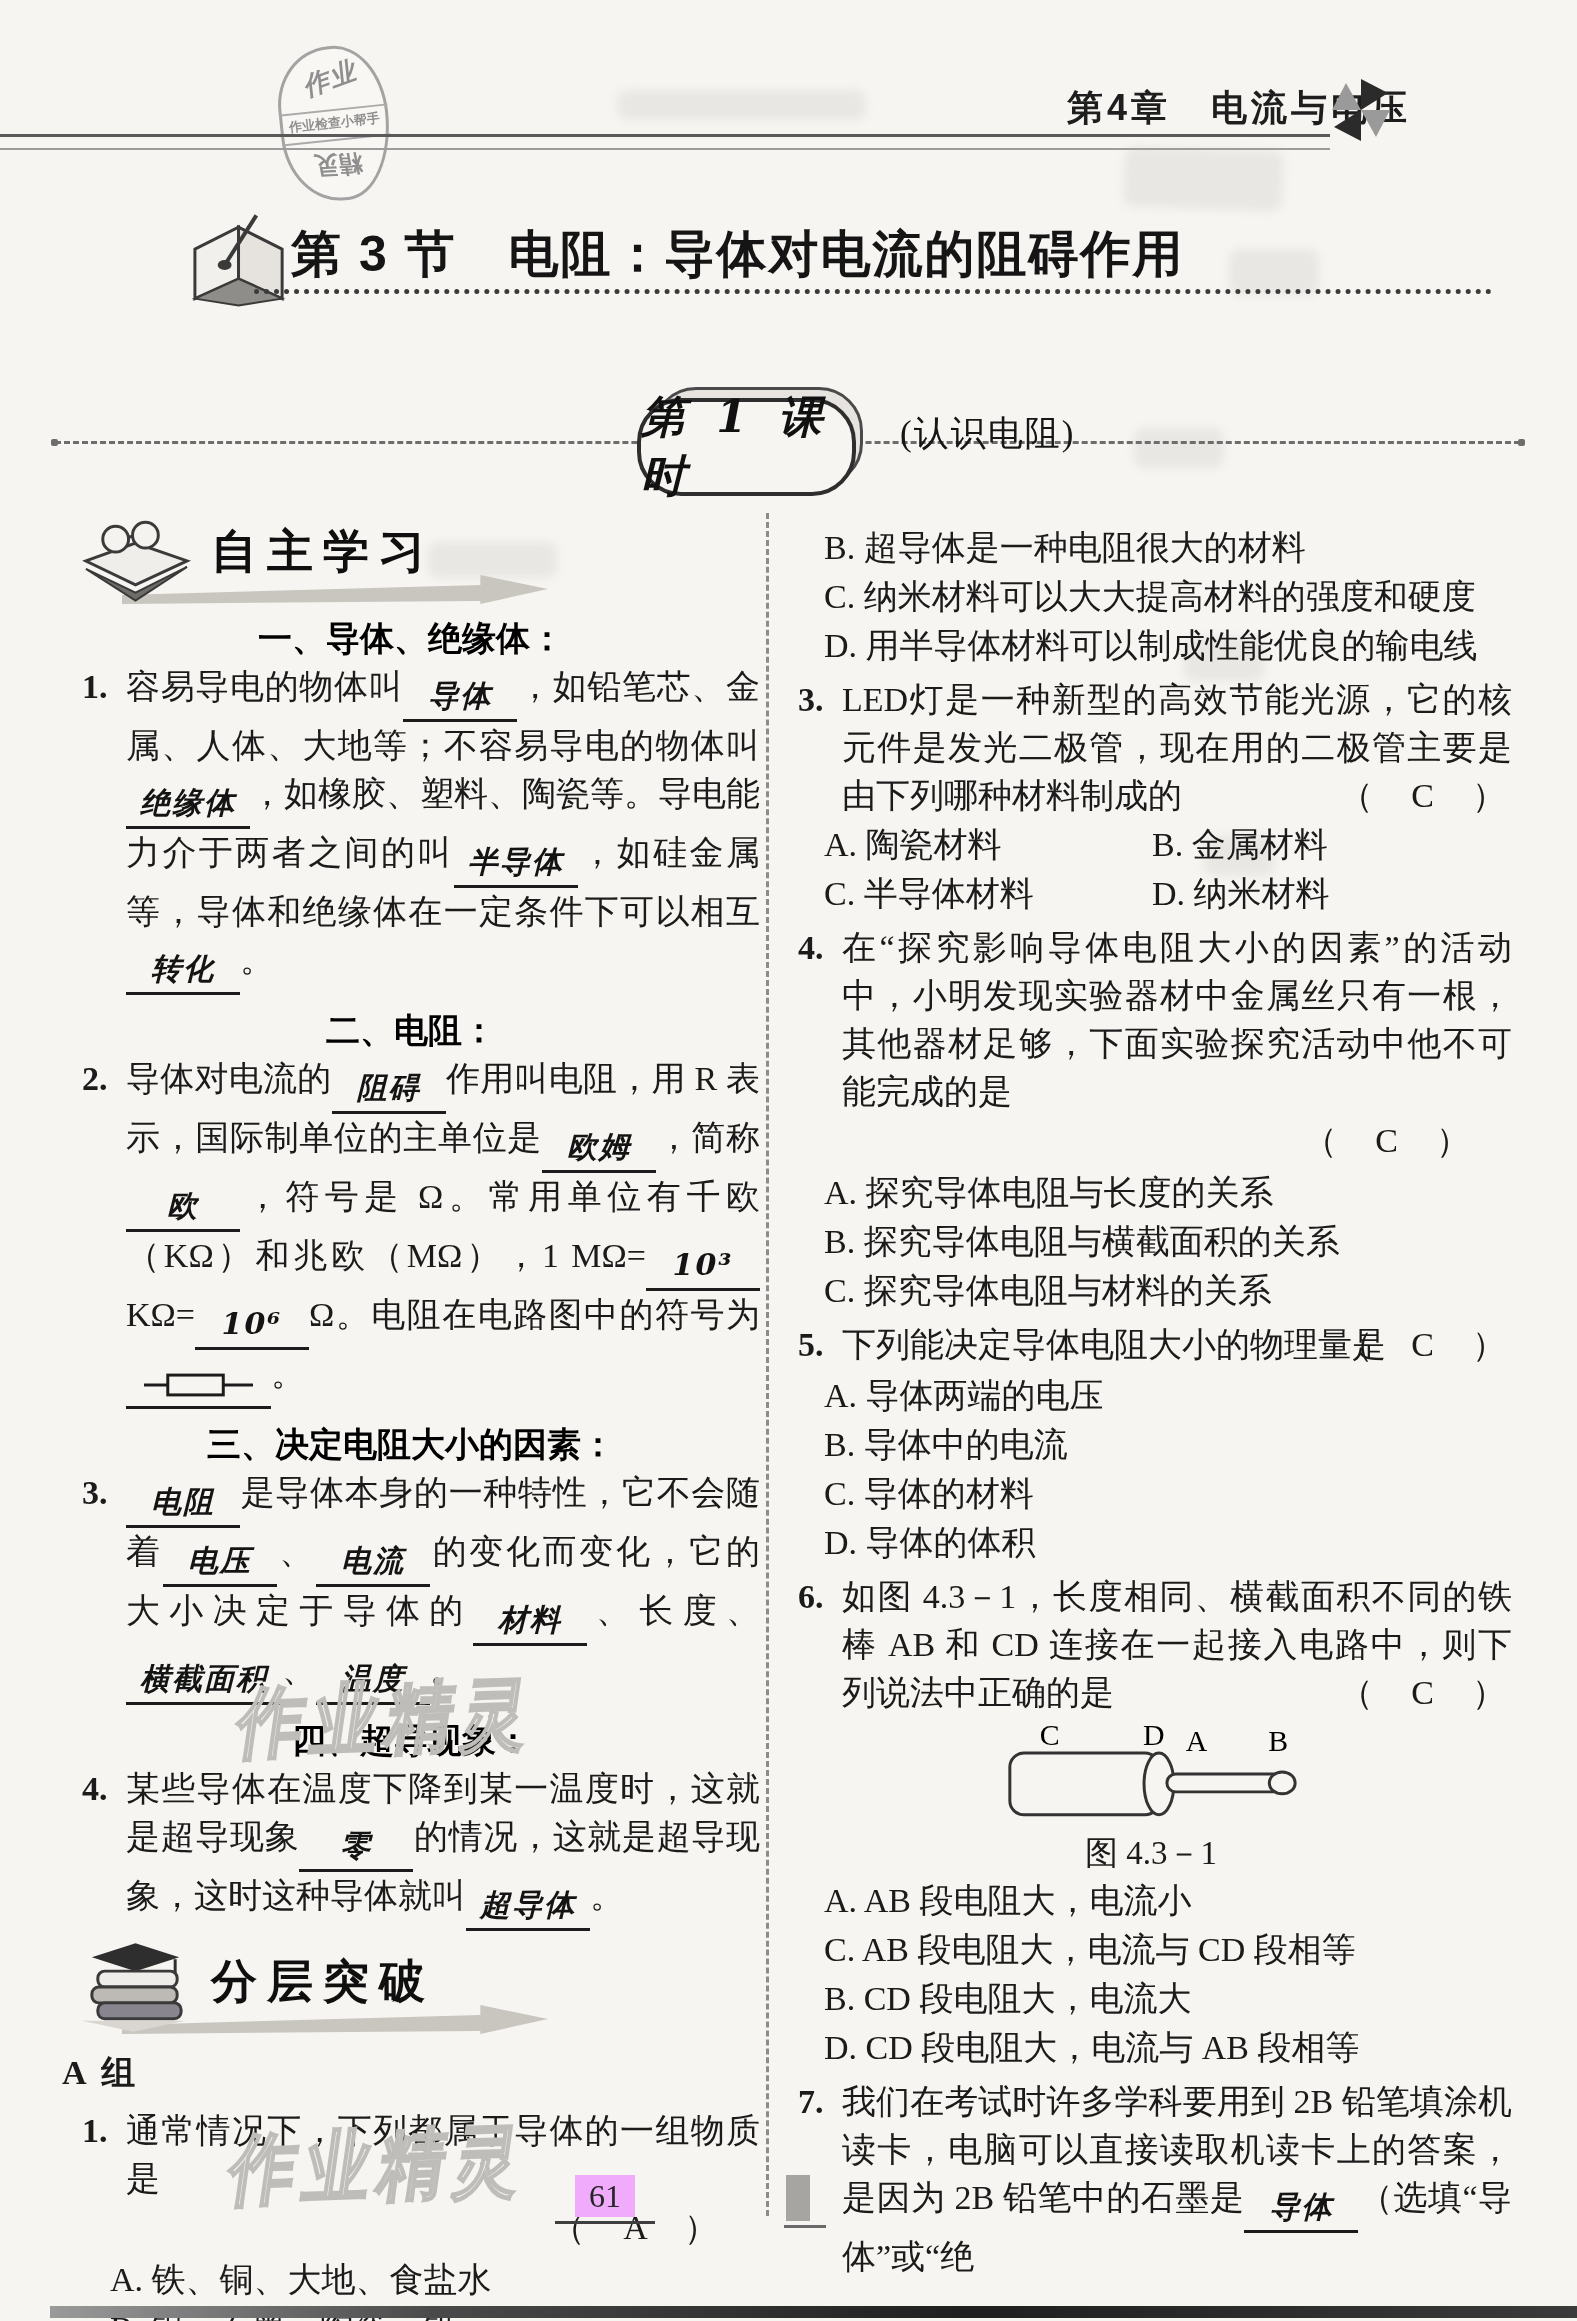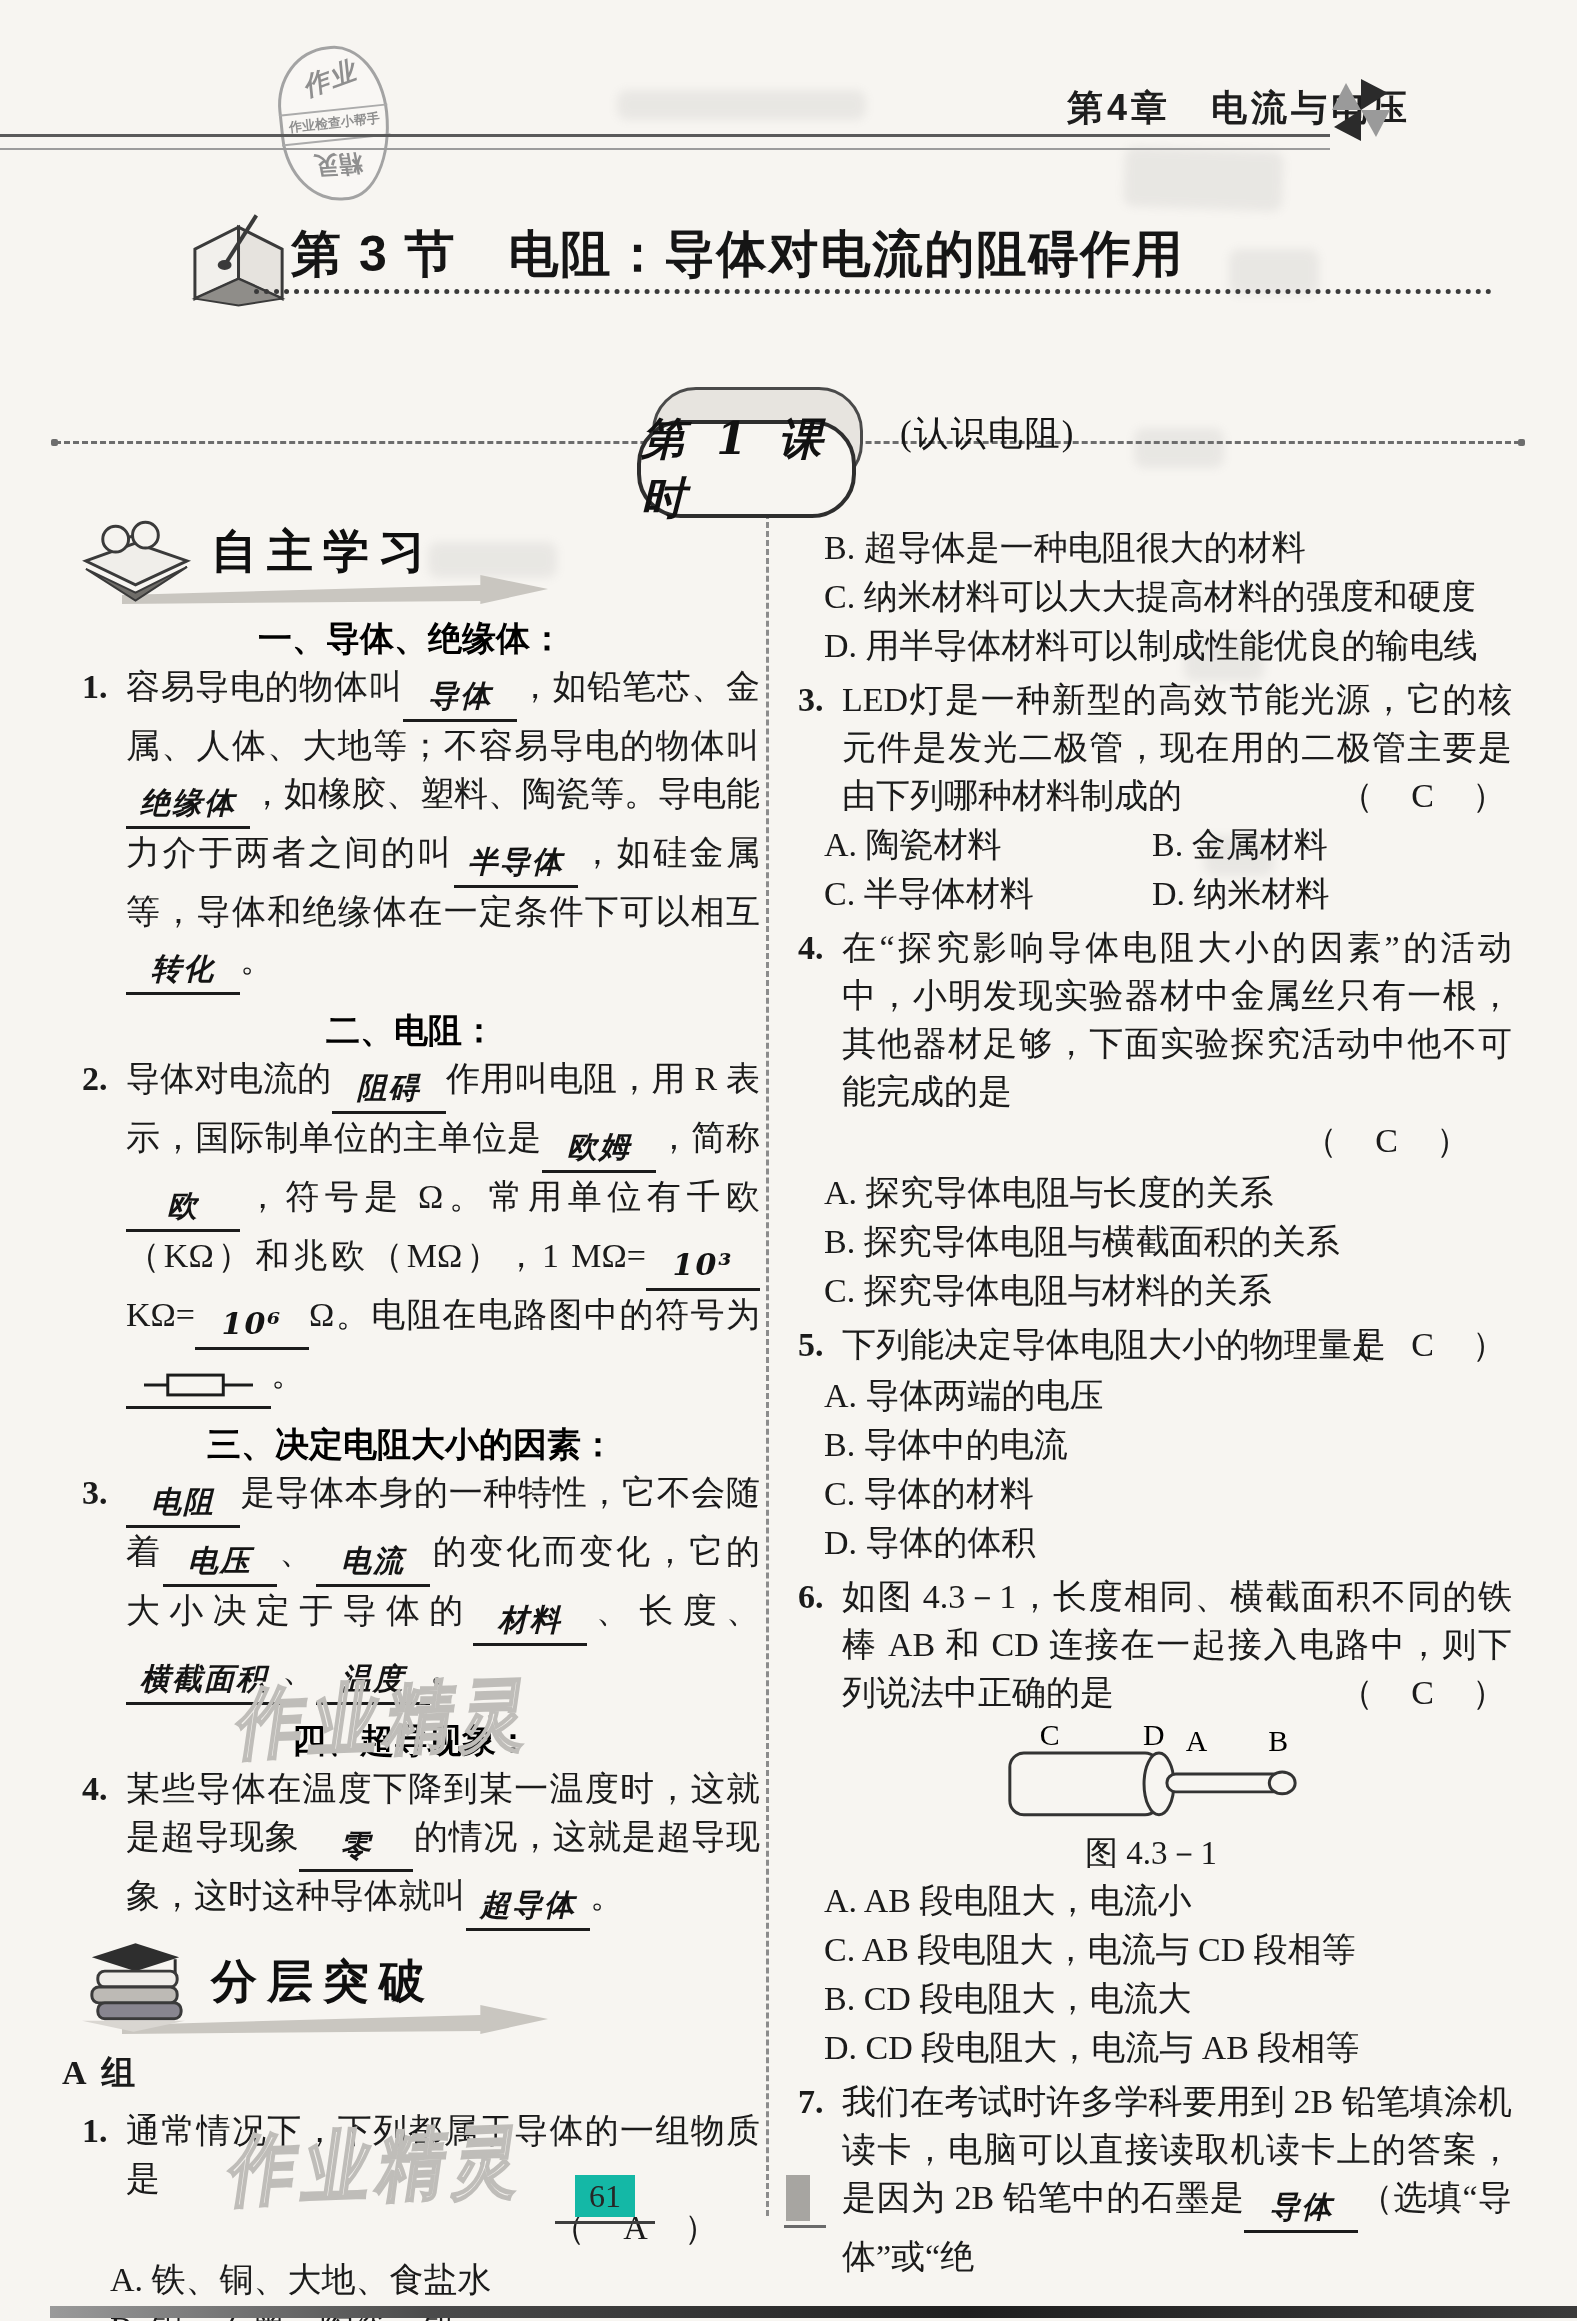--- a/index.html
+++ b/index.html
@@ -38,21 +38,21 @@
              letter-spacing:2px;color:#151515;}
   .titledots{position:absolute;left:254px;top:289px;width:1238px;border-bottom:5px dotted #3a3a3a;}
 
   
   .lessonline{position:absolute;left:55px;top:441px;width:1465px;border-top:3px dashed #6d6d6d;}
   .enddot{position:absolute;width:7px;height:7px;background:#6d6d6d;border-radius:2px;top:439px;}
   .badge-shadow{position:absolute;left:652px;top:387px;width:205px;height:94px;border:3px solid #4a4a4a;
                 border-radius:44px;background:#e7e4df;}
   .badge{position:absolute;left:637px;top:398px;width:211px;height:90px;border:4px solid #2e2e2e;border-radius:44px;
          background:#f7f5f1;z-index:2;display:flex;align-items:center;justify-content:center;
-         font:700 italic 44px "DejaVu Serif",serif;letter-spacing:8px;color:#111;margin-top:22px;}
+         font:700 italic 44px "DejaVu Serif",serif;letter-spacing:8px;color:#111;}
   .subtitle{position:absolute;left:868px;top:410px;font:400 35px "Liberation Serif",serif;color:#161616;letter-spacing:2px;margin-left:32px;}
 
   
   .divider{position:absolute;left:766px;top:513px;height:1703px;border-left:3px dashed #8c8c8c;}
   .col{position:absolute;top:511px;font-size:34px;line-height:48px;}
   .lcol{left:62px;width:698px;}
   .rcol{left:790px;width:722px;}
 
   
   .sec-hdr{position:relative;height:96px;margin-bottom:6px;}
@@ -91,21 +91,21 @@
   .mark-line{text-align:right;padding-right:40px;line-height:50px;letter-spacing:2px;}
 
   
   .figure{text-align:center;margin:6px 0 0 0;}
   .figure .cap{font:400 33px "Liberation Serif",serif;line-height:42px;}
 
   
   .wm{position:absolute;font:700 66px "Liberation Sans",sans-serif;letter-spacing:8px;white-space:nowrap;
       color:rgba(200,200,200,.12);-webkit-text-stroke:2px #bfbdb9;
       transform:skewX(-10deg) rotate(-2deg) scaleY(1.18);}
-  .pgnum{position:absolute;left:575px;top:2175px;width:60px;height:42px;background:#14b8a6;color:#262626;
+  .pgnum{position:absolute;left:575px;top:2175px;width:60px;height:42px;background:#f0abfc;color:#262626;
          font:400 32px "Liberation Serif",serif;display:flex;align-items:center;justify-content:center;}
   .pgnum-line{position:absolute;left:555px;top:2221px;width:100px;height:3px;background:#3e3e3e;}
 </style>
 </head>
 <body>
 
 <div class="page">
 
   <div class="smudge" style="left:1124px;top:149px;width:159px;height:60px;transform:rotate(2deg);"></div>
   <div class="smudge" style="left:1229px;top:249px;width:90px;height:46px;"></div>

